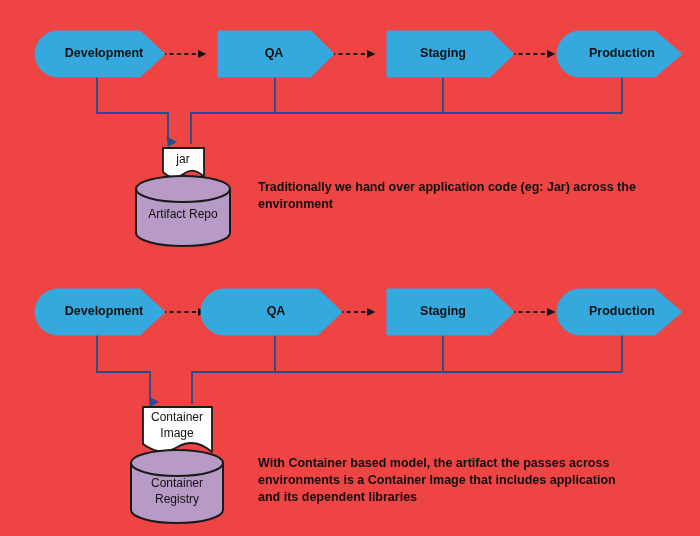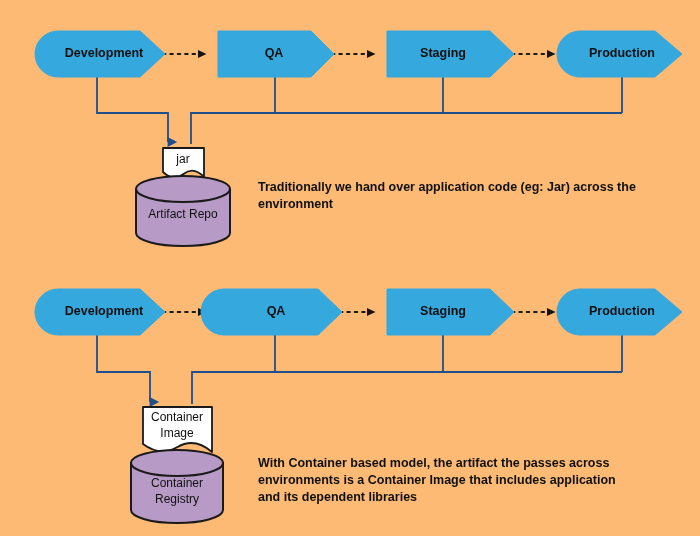--- a/index.html
+++ b/index.html
@@ -8,21 +8,21 @@
     padding: 0;
     background: #ffffff;
   }
   body {
     font-family: "Liberation Sans", sans-serif;
   }
   #canvas-root {
     position: relative;
     width: 700px;
     height: 536px;
-    background: #fdba74;
+    background: #ef4444;
     overflow: hidden;
   }
   #diagram-svg {
     position: absolute;
     left: 0;
     top: 0;
     width: 700px;
     height: 536px;
     display: block;
   }

